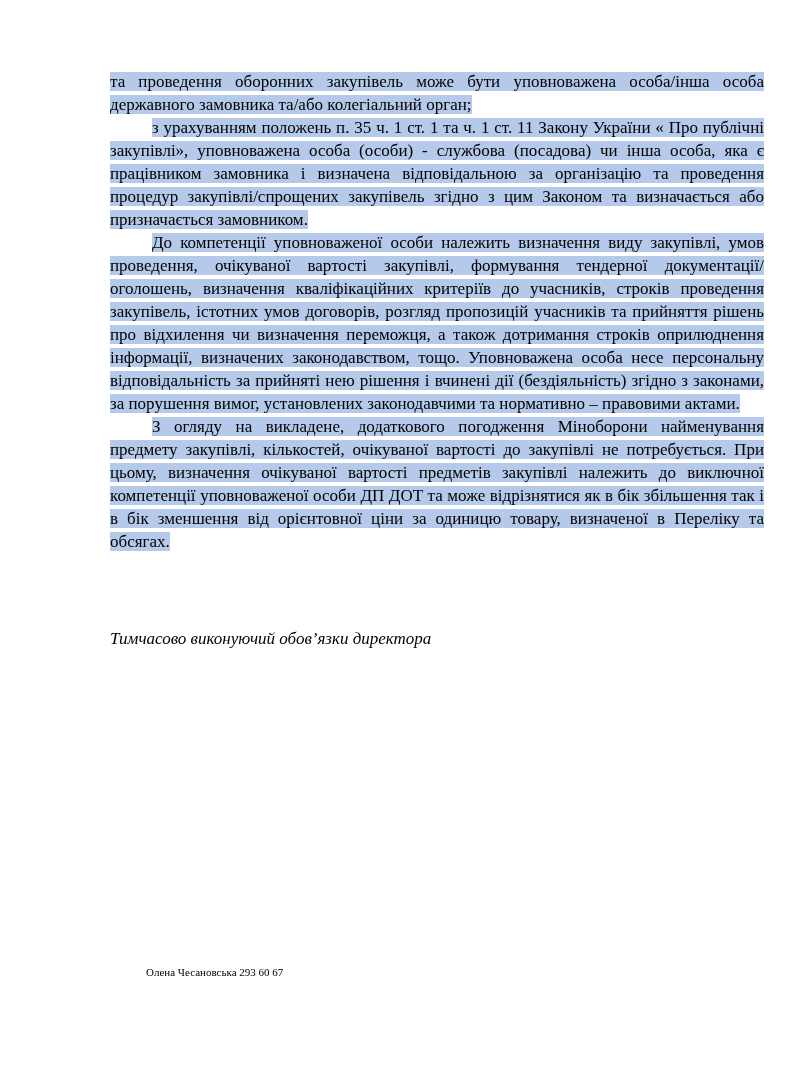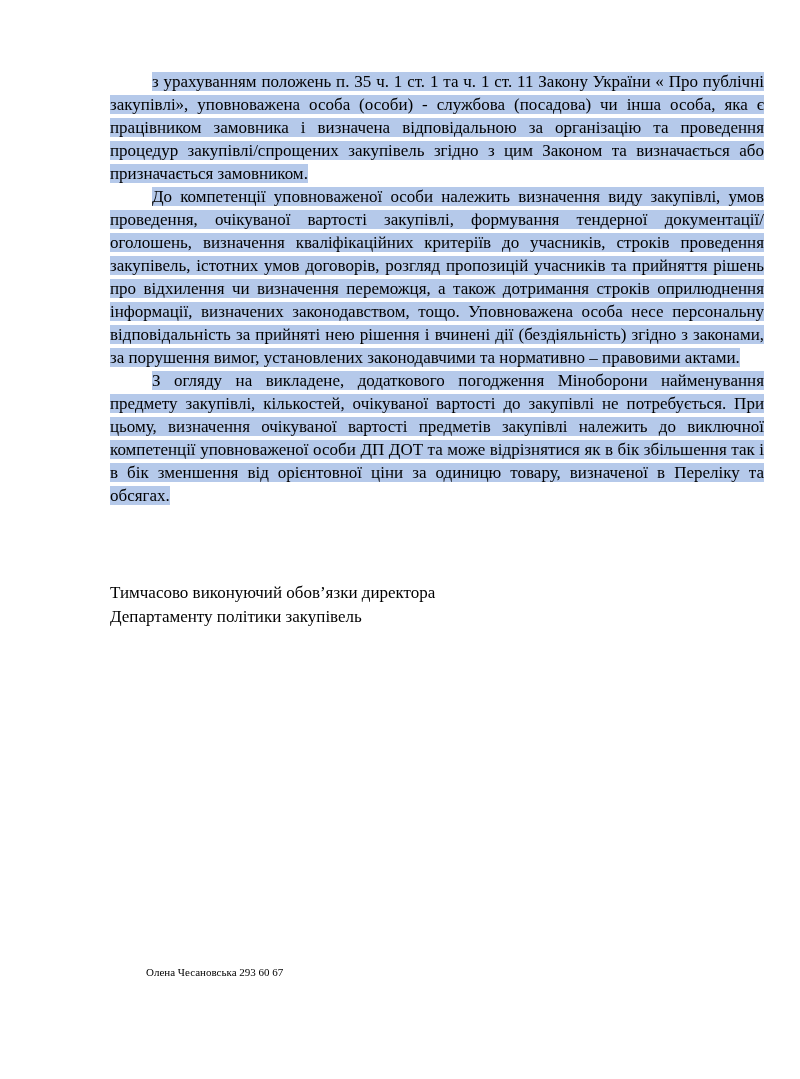--- a/index.html
+++ b/index.html
@@ -37,20 +37,21 @@
   .signature {
     margin-top: 74px;
     font-size: 17px;
     line-height: 24px;
     display: flex;
     justify-content: space-between;
     align-items: flex-end;
   }
   .signature .sig-left {
     text-align: left;
+    font-style: italic;
   }
   .signature .sig-right {
     text-align: right;
     padding-right: 2px;
     white-space: nowrap;
   }
   .footer-note {
     position: absolute;
     left: 110px;
     bottom: 100px;
@@ -60,31 +61,31 @@
     margin-left: 36px;
   }
 </style>
 </head>
 <body>
 
 <div class="page">
 
   <div class="doc-body">
 
+    <p><span class="hl">та проведення оборонних закупівель може бути уповноважена особа/інша особа державного замовника та/або колегіальний орган;</span></p>
 
     <p class="indent"><span class="hl">з урахуванням положень п. 35  ч. 1 ст. 1 та ч. 1 ст. 11 Закону України « Про публічні закупівлі», уповноважена особа (особи) - службова (посадова) чи інша особа, яка є працівником замовника і визначена відповідальною за організацію та проведення процедур закупівлі/спрощених закупівель згідно з цим Законом та визначається або призначається замовником.</span></p>
 
     <p class="indent"><span class="hl">До компетенції  уповноваженої особи належить визначення виду закупівлі, умов проведення, очікуваної вартості закупівлі, формування тендерної документації/ оголошень, визначення кваліфікаційних критеріїв до учасників, строків проведення закупівель, істотних умов договорів, розгляд пропозицій учасників та прийняття рішень про відхилення чи визначення переможця, а також дотримання строків оприлюднення інформації, визначених законодавством, тощо. Уповноважена особа несе персональну відповідальність за прийняті нею рішення і вчинені дії (бездіяльність) згідно з законами, за порушення вимог, установлених законодавчими та нормативно – правовими актами.</span></p>
 
     <p class="indent"><span class="hl">З огляду на викладене, додаткового погодження Міноборони найменування предмету закупівлі, кількостей, очікуваної вартості до закупівлі не потребується. При цьому, визначення очікуваної вартості предметів закупівлі належить до виключної компетенції уповноваженої особи ДП ДОТ та може відрізнятися як в бік збільшення так і в бік зменшення від орієнтовної ціни за одиницю товару, визначеної в Переліку та обсягах.</span></p>
 
   </div>
 
   <div class="signature">
     <div class="sig-left">
       <div>Тимчасово виконуючий обов’язки директора</div>
-      <div>Департаменту політики закупівель</div>
     </div>
   </div>
 
   <div class="footer-note">Олена Чесановська 293 60 67</div>
 
 </div>
 
 </body></html>

